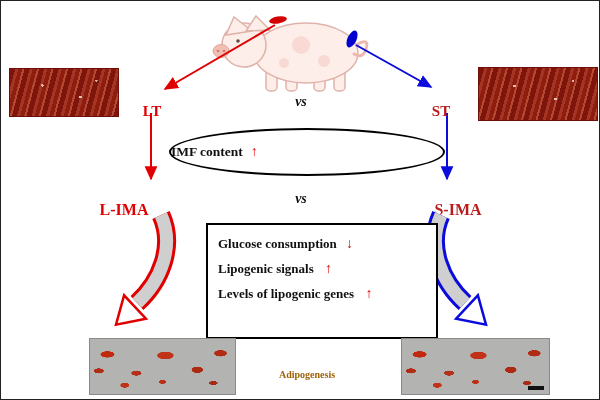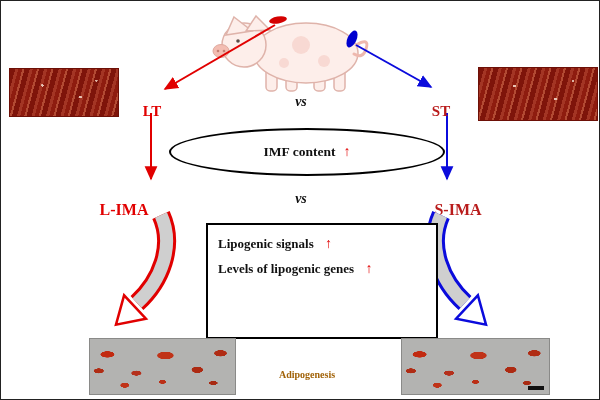--- a/index.html
+++ b/index.html
@@ -36,21 +36,21 @@
       radial-gradient(10px 5px at 90% 26%, #b02c14 60%, transparent 66%),
       radial-gradient(6px 3px at 50% 78%, #bb2f16 60%, transparent 66%),
       radial-gradient(8px 4px at 6% 58%, #b02c14 60%, transparent 66%),
       radial-gradient(7px 3px at 85% 80%, #a82a12 60%, transparent 66%);
     border:1px solid #8a8a88;
   }
 
   #imf-ellipse{
     left:168px;top:127px;width:272px;height:44px;
     border:2px solid #000;border-radius:50%;
-    display:flex;align-items:center;justify-content:center;
+    display:flex;align-items:center;
     font-weight:bold;font-size:13.5px;color:#111;background:#fff;
   }
   #findings-box{
     left:205px;top:222px;width:208px;height:100px;
     border:2px solid #000;background:#fff;
     padding:6px 10px;box-sizing:content-box;
     font-weight:bold;font-size:13px;color:#111;
   }
   #findings-box .line{height:25px;line-height:25px;white-space:nowrap;}
   .arrowglyph{font-weight:bold;font-size:14px;}
@@ -120,20 +120,24 @@
     <polygon points="0,-16 26,0 0,16" fill="#ffffff" stroke="#e10000" stroke-width="2.5" transform="translate(36,96) rotate(137)"></polygon>
   </svg>
   <svg class="abs" style="left:412px;top:210px" width="90" height="128" viewBox="0 0 90 128">
     <path d="M28,4 C14,35 28,70 52,92" fill="none" stroke="#0b0bdc" stroke-width="19"></path>
     <path d="M28,4 C14,35 28,70 52,92" fill="none" stroke="#cfcfcf" stroke-width="13"></path>
     <polygon points="0,-16 26,0 0,16" fill="#ffffff" stroke="#0b0bdc" stroke-width="2.5" transform="translate(54,96) rotate(43)"></polygon>
   </svg>
 
   <div class="abs" id="findings-box">
     <div class="line">
+      <span>Glucose consumption</span>
+      <span class="blue arrowglyph" style="margin-left:6px">↓</span>
+    </div>
+    <div class="line">
       <span>Lipogenic signals</span>
       <span class="red arrowglyph" style="margin-left:8px">↑</span>
     </div>
     <div class="line">
       <span>Levels of lipogenic genes</span>
       <span class="red arrowglyph" style="margin-left:8px">↑</span>
     </div>
   </div>
 
   <div class="abs cells" style="left:88px;top:337px;width:145px;height:55px"></div>

